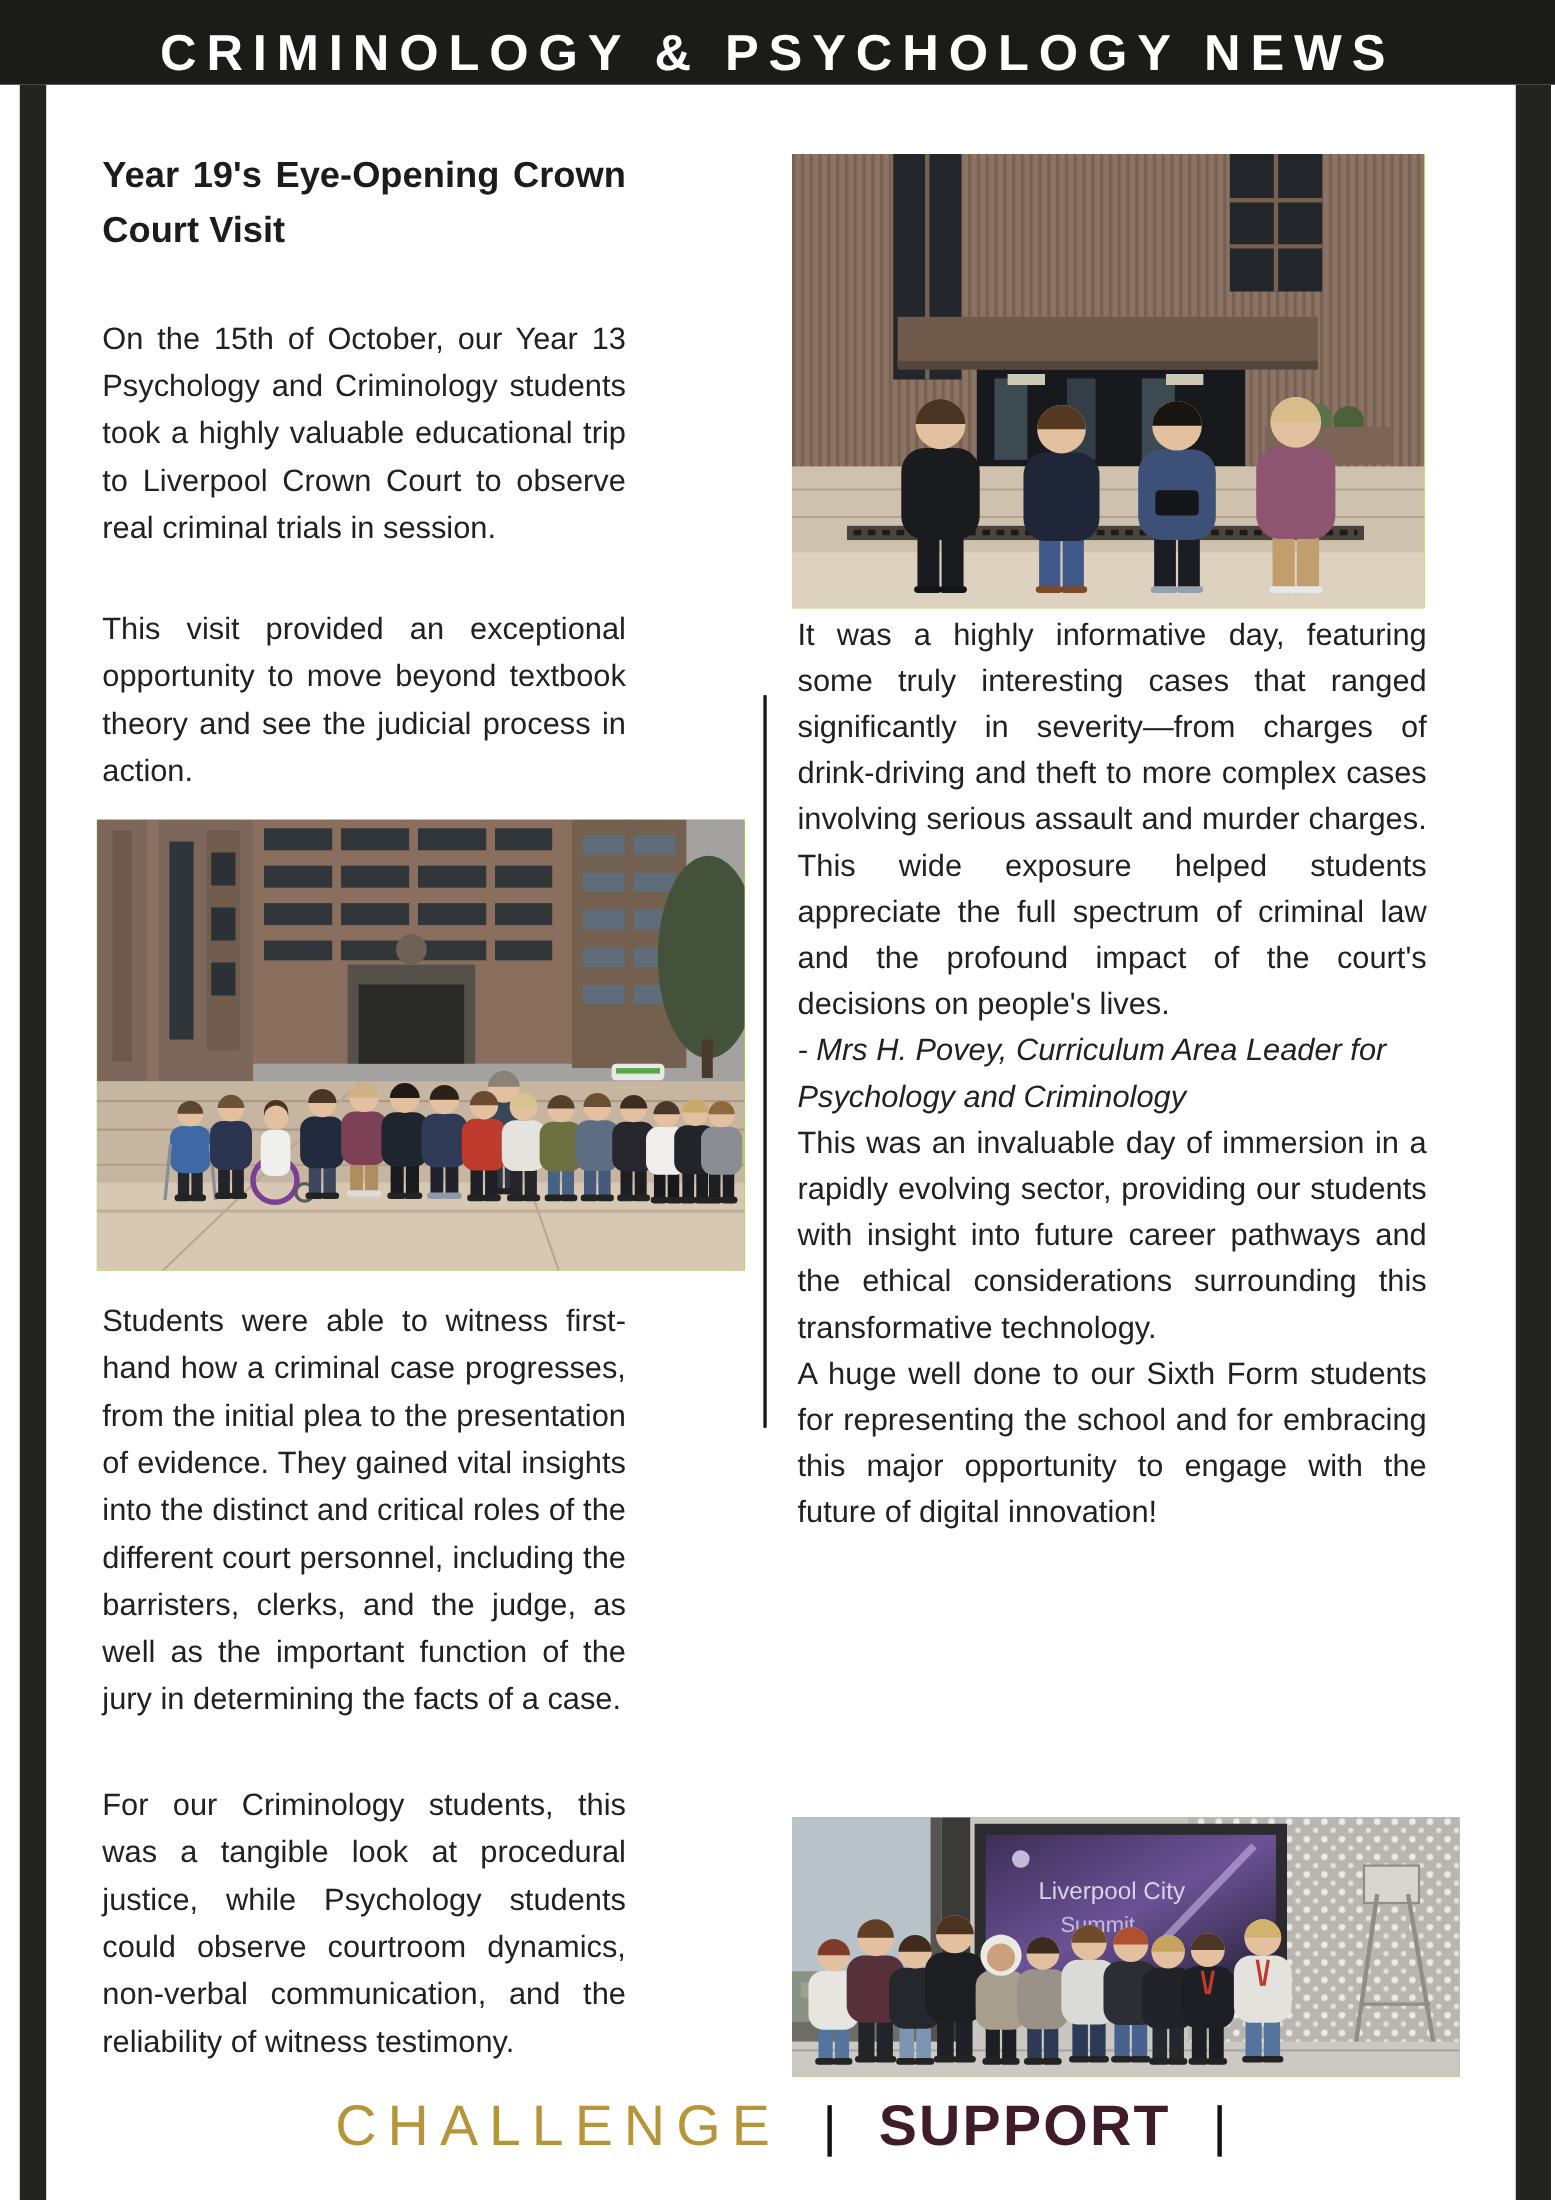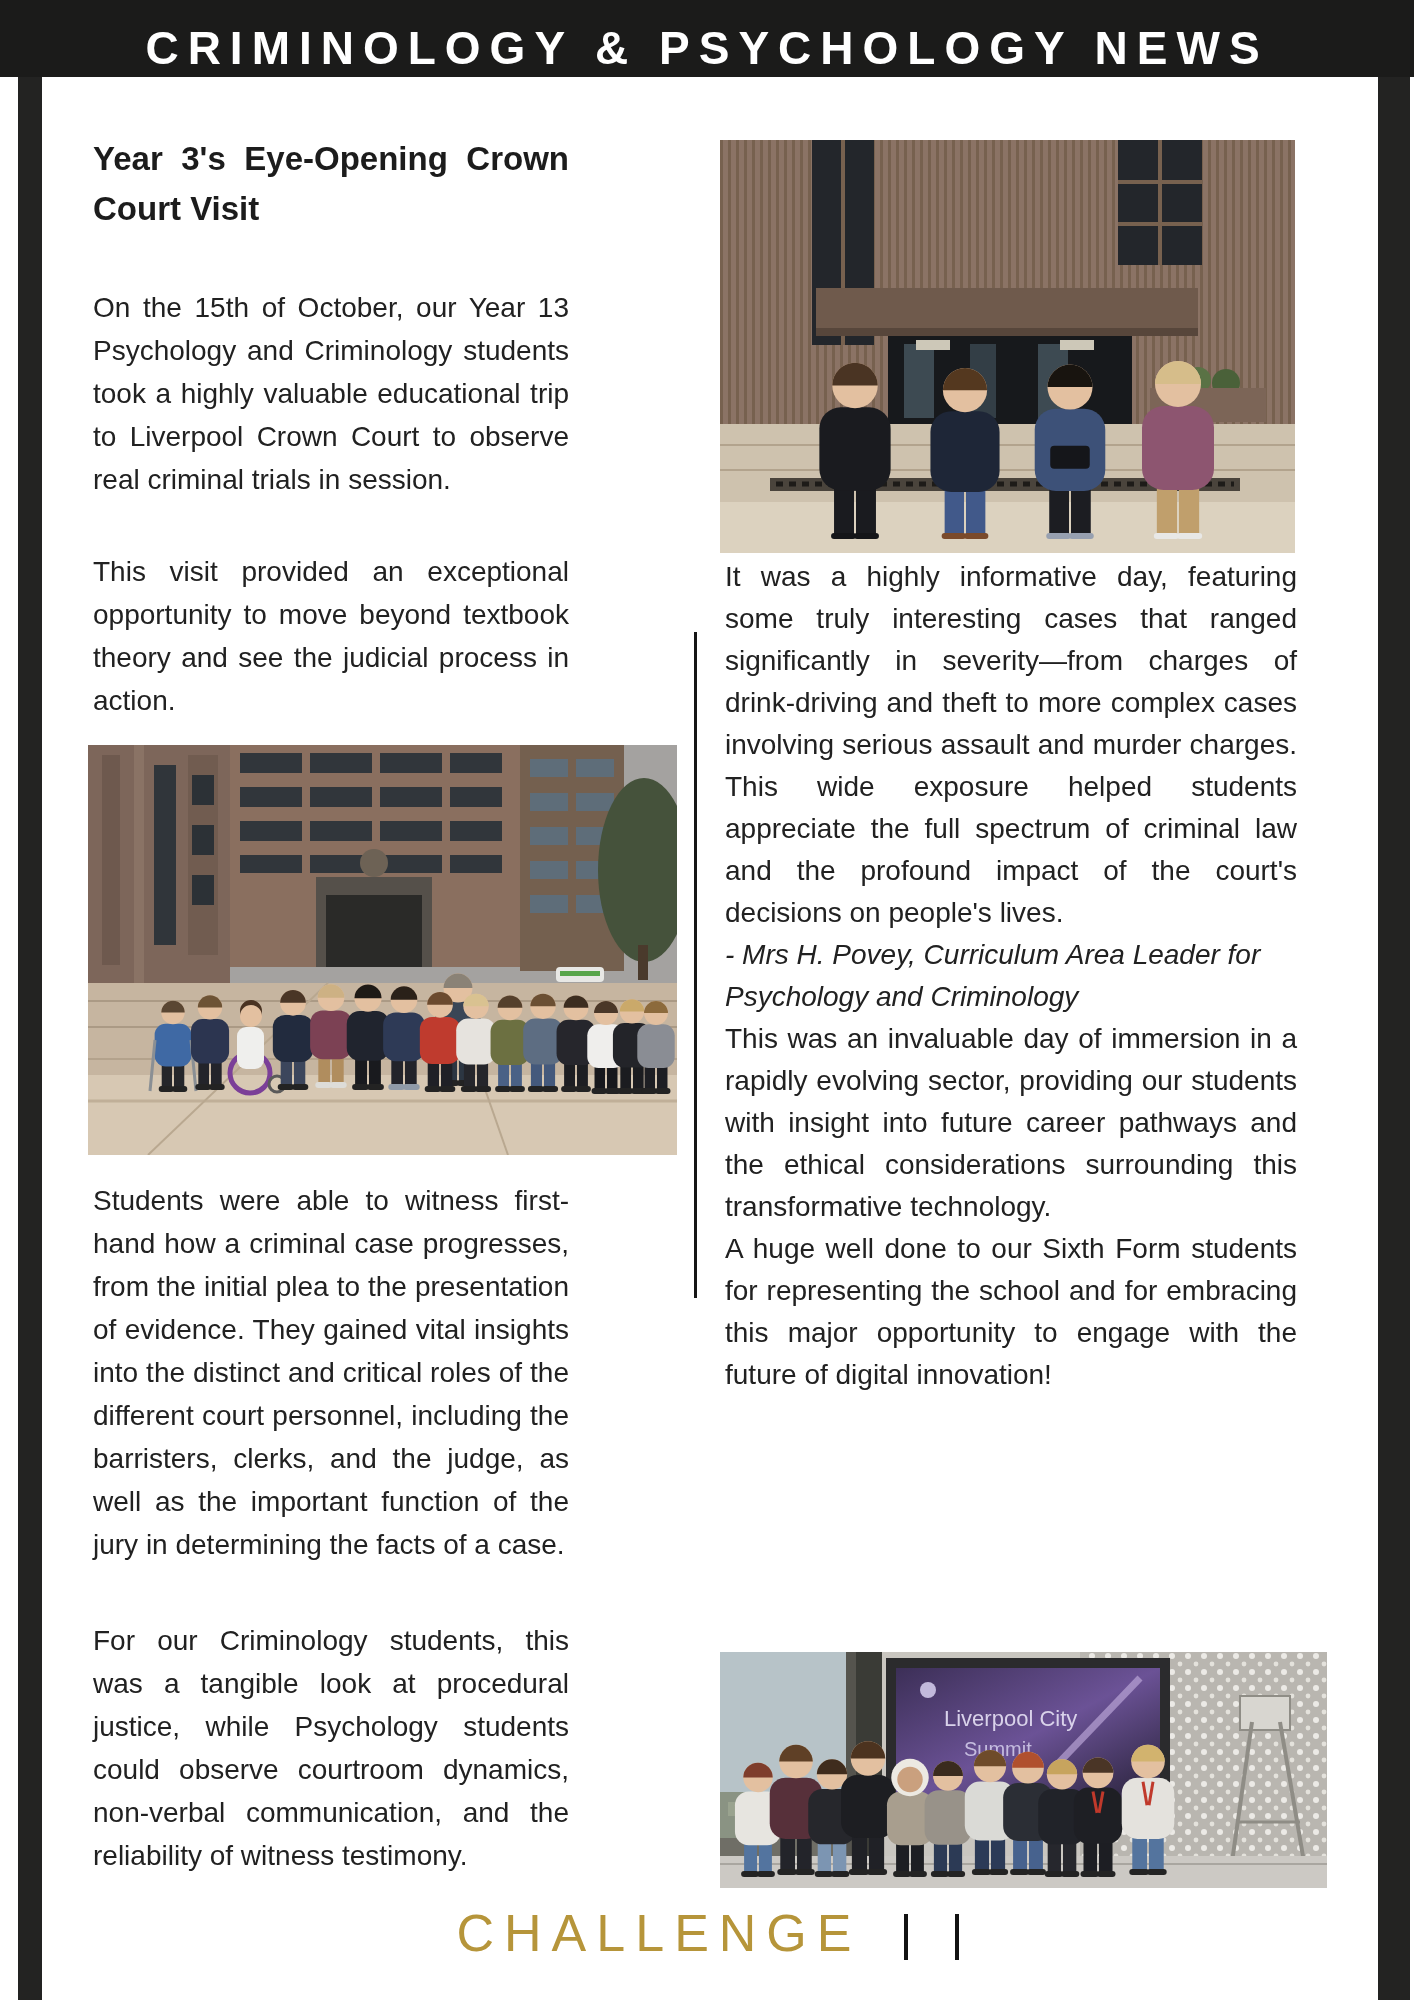--- a/index.html
+++ b/index.html
@@ -47,21 +47,21 @@
 <div class="page">
 
   <div class="masthead">
     <div class="masthead-title">CRIMINOLOGY &amp; PSYCHOLOGY NEWS</div>
   </div>
 
   <div class="strip strip-left"></div>
   <div class="strip strip-right"></div>
   <div class="divider"></div>
 
-  <div class="heading">Year 3's Eye-Opening Crown Court Visit</div>
+  <div class="heading">Year 19's Eye-Opening Crown Court Visit</div>
 
   <div class="tblock lc" style="top:286px;">
     <p>On the 15th of October, our Year 13 Psychology and Criminology students took a highly valuable educational trip to Liverpool Crown Court to observe real criminal trials in session.</p>
   </div>
 
   <div class="tblock lc" style="top:550px;">
     <p>This visit provided an exceptional opportunity to move beyond textbook theory and see the judicial process in action.</p>
   </div>
 
   <div class="photo" id="photo-left">
@@ -499,16 +499,17 @@
             <circle cx="428" cy="109.58" r="16.79" fill="#e3c0a0"></circle>
             <path d="M 411.21 109.58 a 16.79 16.79 0 0 1 33.58 0 z" fill="#d2b36e"></path>
           </g>
         </g>
     </svg>
   </div>
 
   <div class="footer">
     <span class="fw fw-challenge">CHALLENGE</span>
     <span class="fsep">|</span>
+    <span class="fw fw-support">SUPPORT</span>
     <span class="fsep">|</span>
   </div>
 
 </div>
 
 </body></html>

